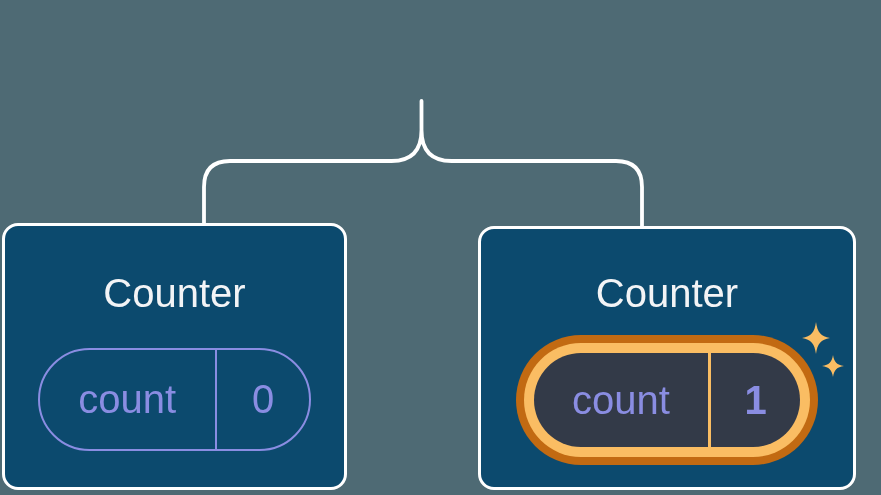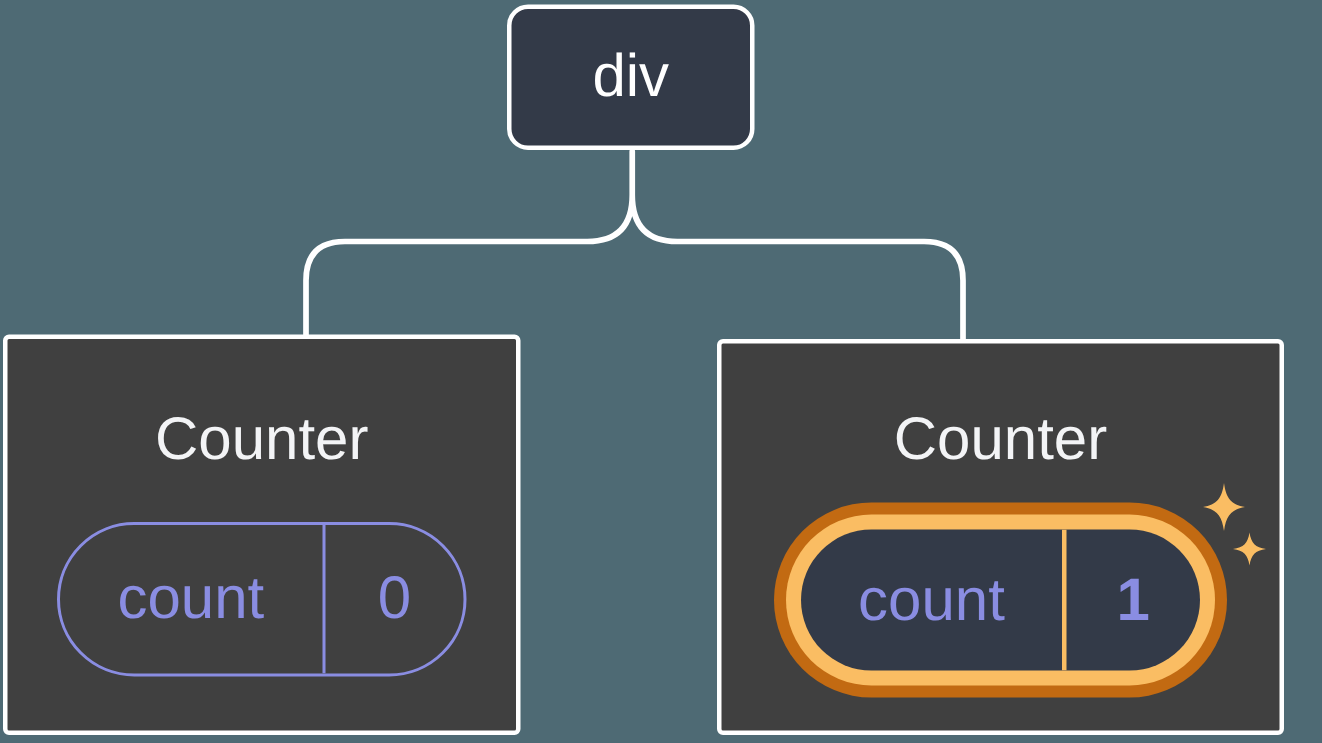--- a/index.html
+++ b/index.html
@@ -30,23 +30,23 @@
     display: flex;
     align-items: center;
     justify-content: center;
     color: #ffffff;
     font-size: 40px;
     font-weight: 400;
   }
 
   .card {
     position: absolute;
-    background: #404040;
+    background: #0c4a6e;
     border: 3px solid #ffffff;
-    border-radius: 4px;
+    border-radius: 16px;
   }
   .card-left  { left: 2px;   top: 223px; width: 345px; height: 267px; padding-top: 44px; }
   .card-right { left: 478px; top: 226px; width: 378px; height: 264px; padding-top: 41px; }
 
   .card-title {
     text-align: center;
     color: #f3f4f6;
     font-size: 40px;
     font-weight: 500;
     line-height: 46px;
@@ -118,23 +118,20 @@
 <body>
 
 <div class="canvas">
 
   <svg class="connectors" viewBox="0 0 881 495" fill="none" xmlns="http://www.w3.org/2000/svg">
     <path d="M421.5 101 L421.5 130
              M421.5 130 Q421.5 161 391.5 161 L230 161 Q204 161 204 187 L204 224
              M421.5 130 Q421.5 161 451.5 161 L616 161 Q642 161 642 187 L642 227" stroke="#ffffff" stroke-width="3.8" stroke-linecap="round"></path>
   </svg>
 
-  <div class="node-root">
-    <span>div</span>
-  </div>
 
   <div class="card card-left">
     <div class="card-title">Counter</div>
     <div class="pill-plain">
       <div class="pill-key">count</div>
       <div class="pill-divider"></div>
       <div class="pill-value">0</div>
     </div>
   </div>
 

